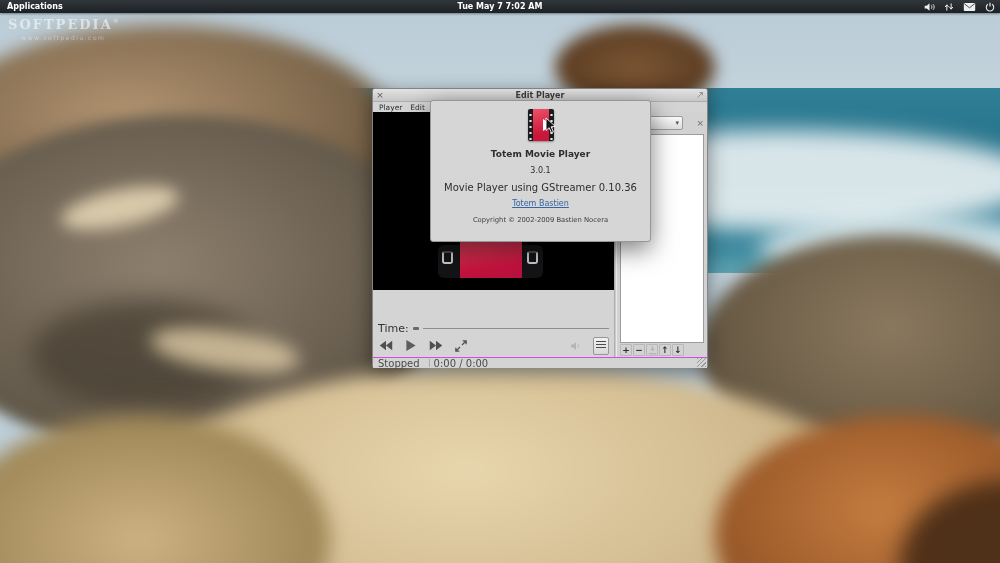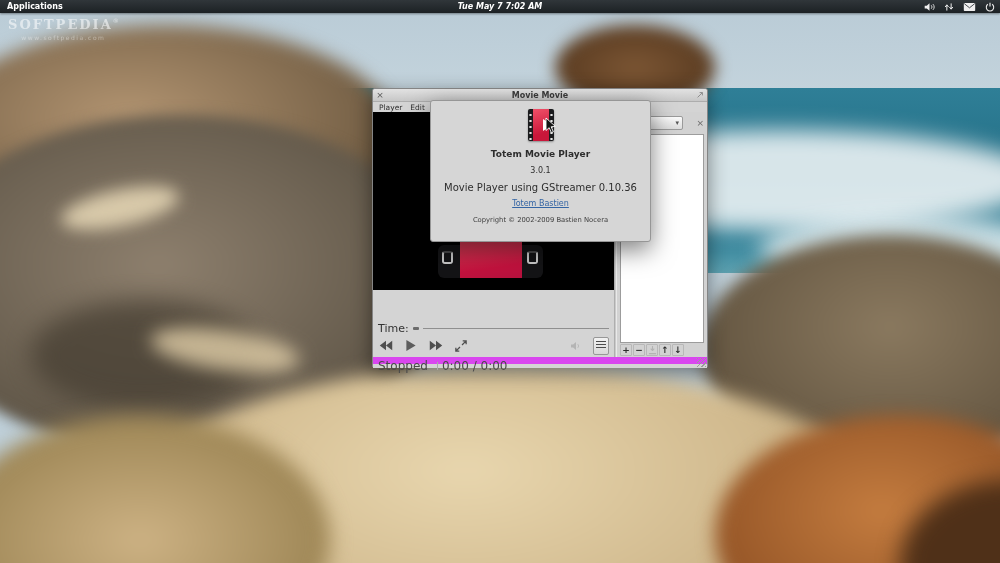--- a/index.html
+++ b/index.html
@@ -19,21 +19,21 @@
   .watermark .wm-title{font-family:"DejaVu Serif","Liberation Serif",serif;font-weight:bold;
     font-size:13px;letter-spacing:2px;}
   .watermark .wm-reg{font-size:6px;vertical-align:super;}
   .watermark .wm-sub{font-size:6px;letter-spacing:1.5px;color:rgba(255,255,255,.38);text-align:center;margin-top:1px;}
 
   
   .panel{position:absolute;left:0;top:0;right:0;height:13px;z-index:10;
     background:linear-gradient(#30363a,#1c2124);color:#fff;display:flex;align-items:center;
     font-size:8px;font-weight:bold;box-shadow:0 1px 2px rgba(0,0,0,.4);}
   .panel-apps{padding:4px 7px;height:100%;display:flex;align-items:center;cursor:default;}
-  .panel-clock{position:absolute;left:0;right:0;text-align:center;pointer-events:none;font-style:italic;}
+  .panel-clock{position:absolute;left:0;right:0;text-align:center;pointer-events:none;}
   .tray{position:absolute;right:5px;top:0;height:13px;display:flex;align-items:center;gap:9px;}
   .tray svg{display:block;}
 
   
   .win{position:absolute;left:372px;top:88px;width:336px;height:279px;z-index:2;
     background:#d4d4d4;border:1px solid #858585;border-radius:3px 3px 0 0;
     box-shadow:0 6px 20px rgba(0,0,0,.45);}
   .titlebar{height:13px;display:flex;align-items:center;
     background:linear-gradient(#e2e2e2,#c7c7c7);border-bottom:1px solid #adadad;border-radius:2px 2px 0 0;}
   .tb-close{width:14px;text-align:center;font-size:9px;line-height:11px;color:#5a5a5a;cursor:default;}
@@ -64,22 +64,22 @@
   .sb-top{height:22px;position:relative;}
   .sb-combo{position:absolute;left:8px;top:4px;width:58px;height:14px;border:1px solid #9a9a9a;border-radius:2px;
     background:linear-gradient(#fbfbfb,#dcdcdc);display:flex;align-items:center;justify-content:flex-end;
     padding-right:3px;font-size:7px;color:#555;}
   .sb-close{position:absolute;right:3px;top:5px;font-size:9px;color:#6a6a6a;line-height:12px;}
   .sb-list{flex:1;margin:0 3px;background:#fff;border:1px solid #9c9c9c;}
   .sb-toolbar{height:14px;display:flex;align-items:center;padding:0 3px;gap:1px;}
   .sb-btn{min-width:12px;height:12px;display:flex;align-items:center;justify-content:center;
     font-size:9px;font-weight:bold;color:#2b2b2b;border:1px solid rgba(0,0,0,0.12);border-radius:1px;}
   .sb-btn.dim svg{opacity:.55;}
-  .statusbar{height:11px;border-top:7px solid #d946ef;background:#d4d4d4;display:flex;align-items:center;
-    font-size:12px;color:#4a4a4a;position:relative;}
+  .statusbar{height:11px;border-top:1px solid #d946ef;background:#d4d4d4;display:flex;align-items:center;
+    font-size:10px;color:#4a4a4a;position:relative;}
   .statusbar .st-state{padding:0 5px;}
   .st-sep{width:1px;height:8px;background:#aaa;margin:0 4px;}
   .grip{position:absolute;right:1px;bottom:1px;width:9px;height:9px;
     background:repeating-linear-gradient(135deg,#9a9a9a 0 1px,rgba(0,0,0,0) 1px 3px);}
 
   
   .dialog{position:absolute;left:430px;top:100px;width:221px;height:142px;z-index:3;
     background:#d6d6d6;border:1px solid #969696;border-radius:3px;box-shadow:0 8px 24px rgba(0,0,0,.5);
     text-align:center;color:#2e2e2e;}
   .t-icon{position:relative;width:26px;height:32px;margin:8px auto 0;background:#1b1b1d;border-radius:2px;
@@ -158,21 +158,21 @@
             <path d="M7 1.2v5" stroke="#efefef" stroke-width="1.6" fill="none"></path>
             <path d="M4 3.2a5.2 5.2 0 1 0 6 0" stroke="#efefef" stroke-width="1.5" fill="none"></path>
           </svg>
         </span>
     </div>
   </div>
 
   <div class="win">
     <div class="titlebar">
       <div class="tb-close">×</div>
-      <div class="tb-title">Movie Movie</div>
+      <div class="tb-title">Edit Player</div>
       <div class="tb-restore">
           <svg width="8" height="8" viewBox="0 0 10 10">
             <path d="M2 8L8 2M4.5 2H8v3.5" stroke="#8a8a8a" stroke-width="1.2" fill="none"></path>
           </svg>
         </div>
     </div>
     <div class="menubar">
       <span>Player</span>
       <span>Edit</span>
       <span>View</span>

